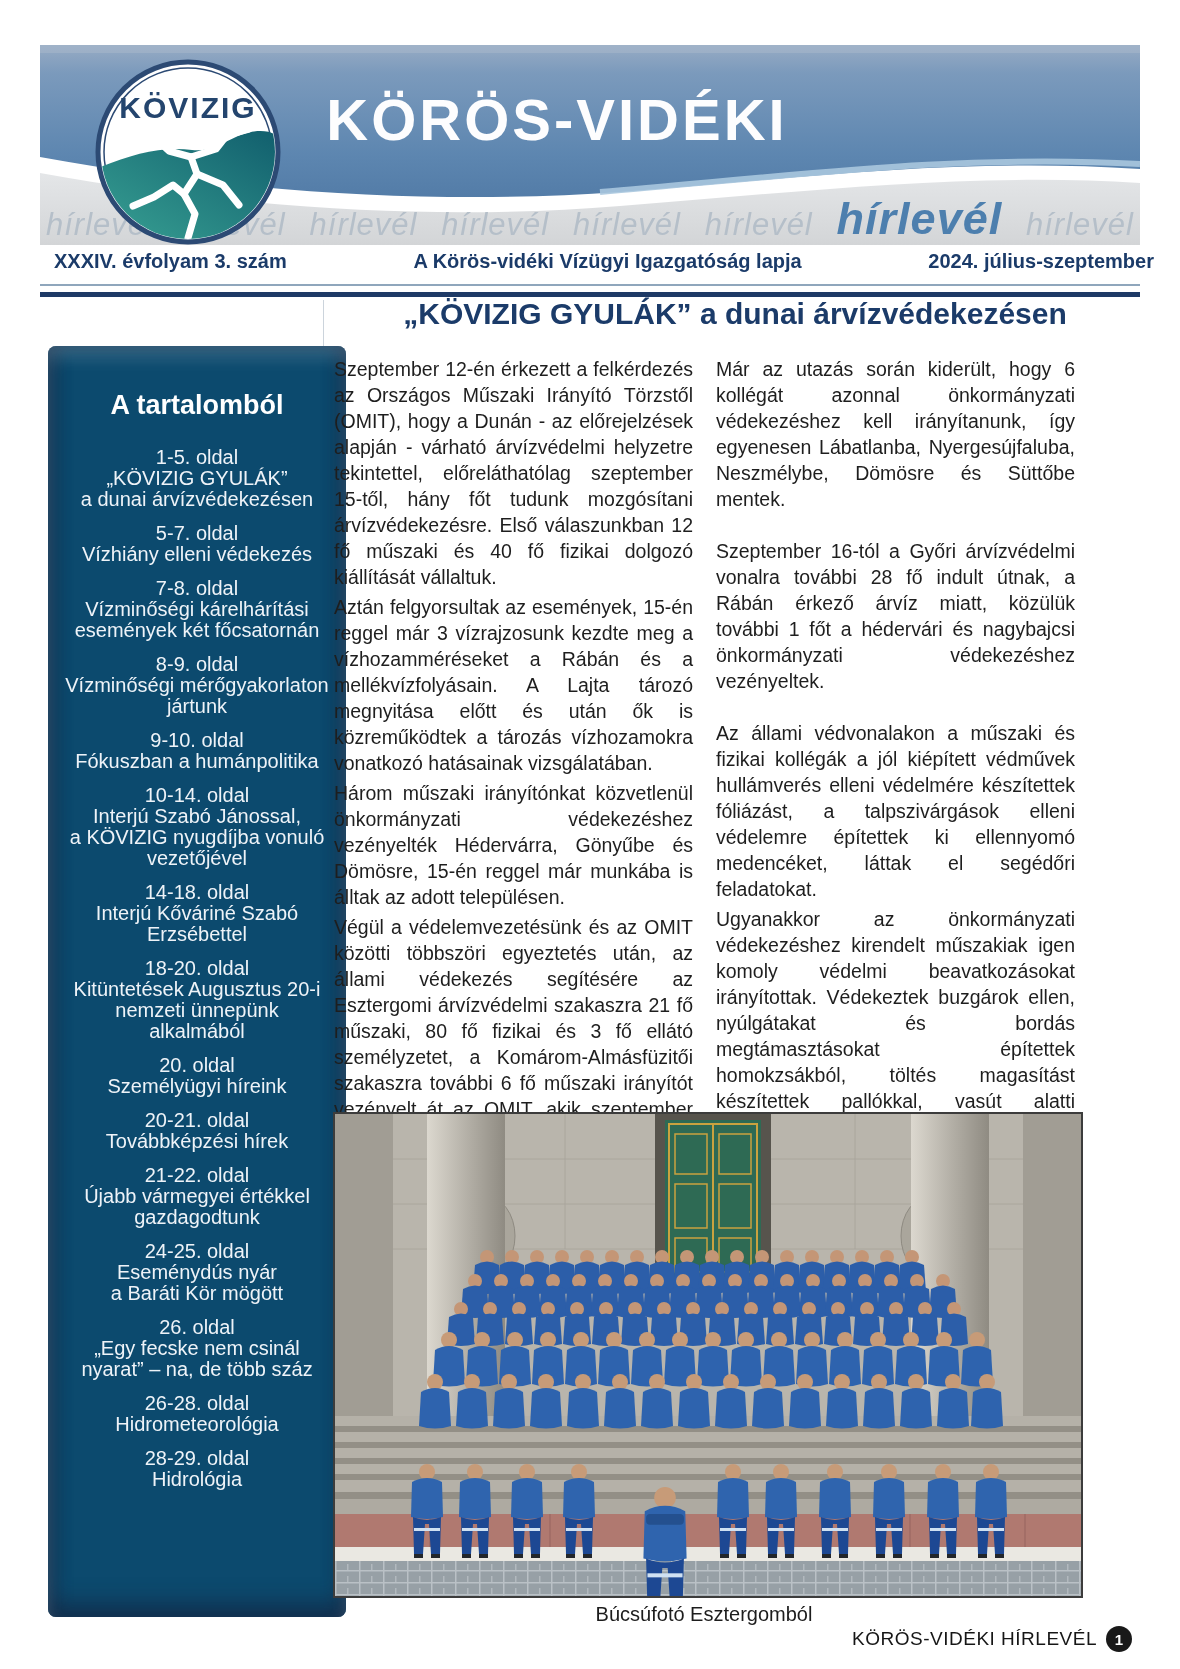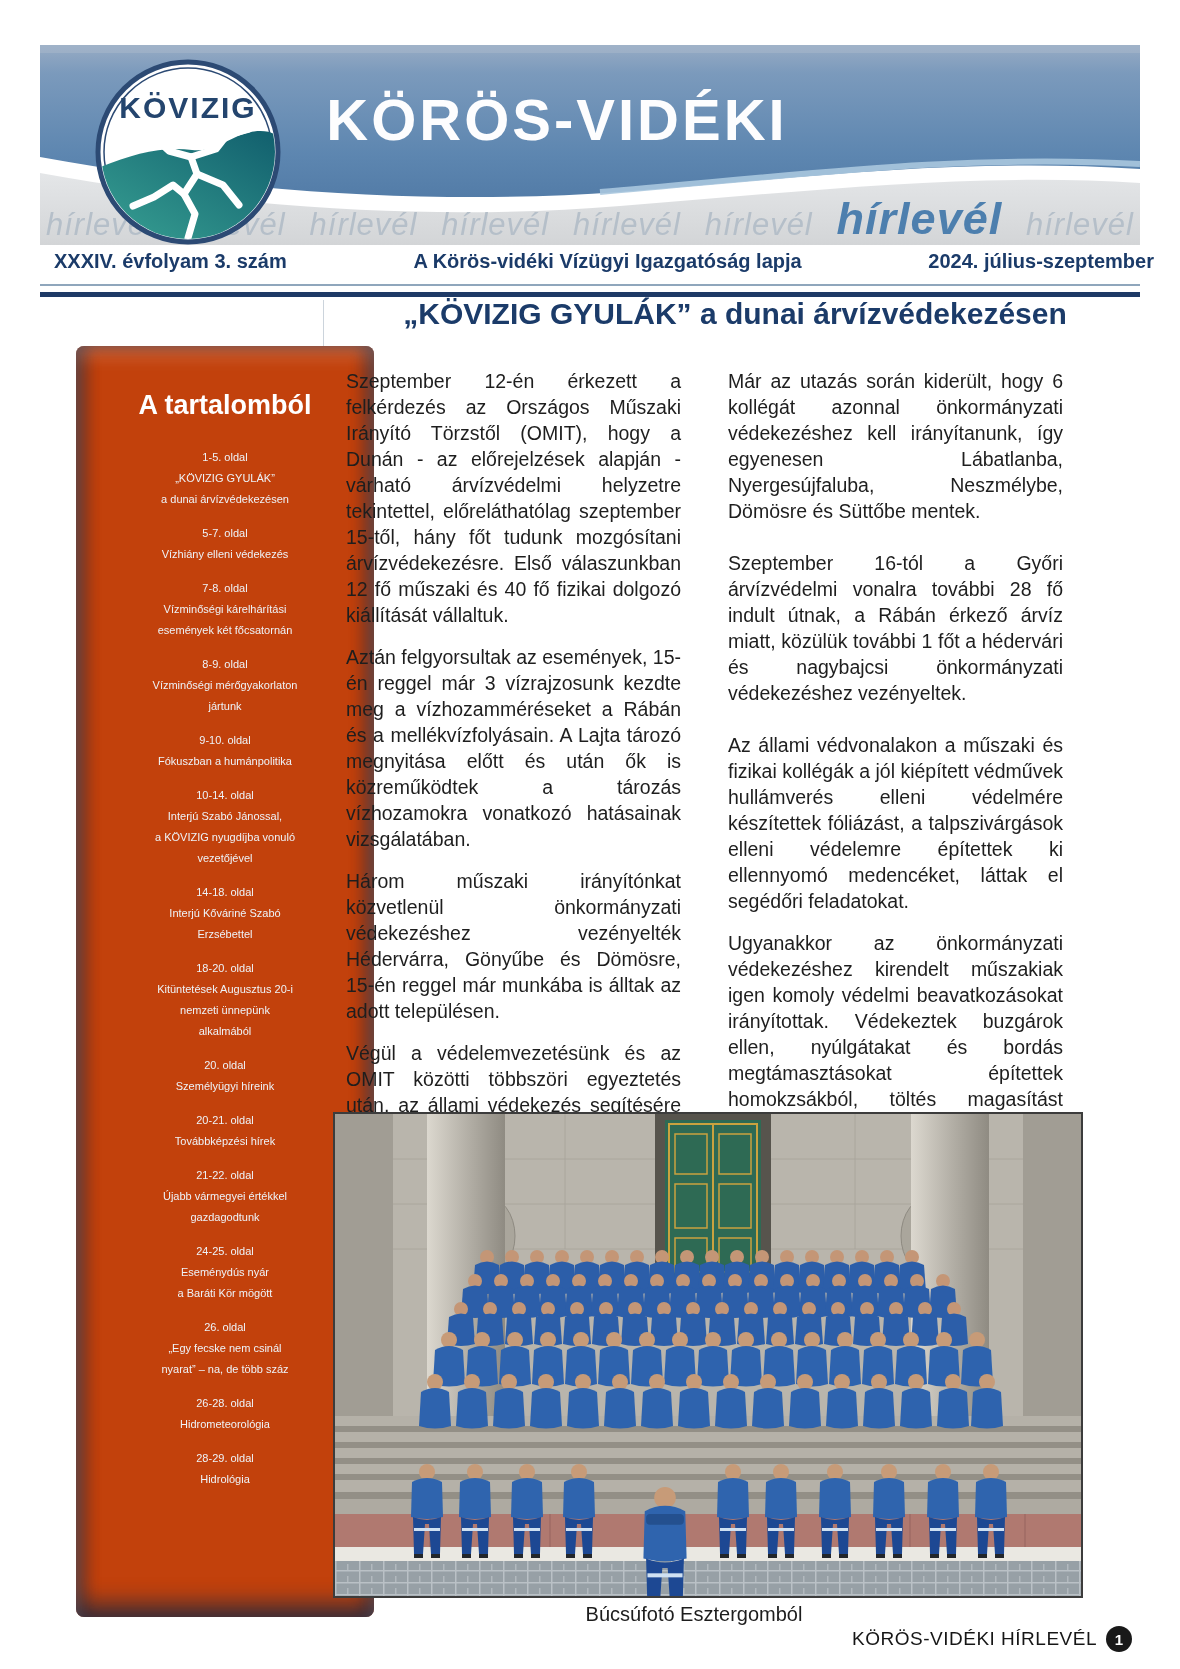--- a/index.html
+++ b/index.html
@@ -14,48 +14,48 @@
   .wordrow span.accent{color:#4d7fae;font-weight:bold;font-size:45px;}
   .logo{position:absolute;left:92px;top:56px;width:192px;height:192px;z-index:5;}
 
   .subbar{position:absolute;left:54px;top:250px;width:1100px;display:flex;
           justify-content:space-between;font-weight:bold;font-size:20px;color:#1b3b69;z-index:3;}
   .rule-light{position:absolute;left:40px;top:284px;width:1100px;height:2px;background:#8fa6bc;}
   .rule-dark{position:absolute;left:40px;top:292px;width:1100px;height:5px;background:#1e3a66;}
   .vdivider{position:absolute;left:323px;top:300px;width:1px;height:1317px;background:#ccd4dc;}
 
   
-  .sidebar{position:absolute;left:76px;top:346px;width:298px;height:1271px;background:#c2410c;
+  .sidebar{position:absolute;left:48px;top:346px;width:298px;height:1271px;background:#0c4a6e;
            border-radius:8px;text-align:center;color:#fff;
            box-shadow:inset 0 12px 16px rgba(255,255,255,.17),
                       inset 0 -16px 20px rgba(20,40,68,.6),
                       inset 11px 0 14px rgba(20,40,68,.38),
                       inset -11px 0 14px rgba(20,40,68,.38);}
   .toc-heading{margin-top:44px;font-size:27px;font-weight:bold;color:#ffffff;}
   .toc{margin-top:26px;display:flex;flex-direction:column;gap:13px;}
-  .toc-item{font-size:11px;line-height:21px;color:#eef3f8;}
+  .toc-item{font-size:20px;line-height:21px;color:#eef3f8;}
   .toc-title{white-space:pre-line;}
 
   
   .art-title{position:absolute;left:330px;top:297px;width:810px;text-align:center;
              font-size:30px;font-weight:bold;color:#1b3b69;}
   .col{position:absolute;top:352px;width:367px;font-size:19.5px;line-height:26px;
        text-align:justify;color:#1e1e1e;}
-  .col p{margin:16px;}
+  .col p{margin:4px;}
   #col1{left:330px;}
   #col2{left:712px;}
   #col2 p.gap{margin-bottom:26px;}
   #col2 p.underlined{border-bottom:2px solid #2d2d2d;}
   .continuation{margin-top:4px;text-align:right;font-weight:bold;font-size:20px;color:#101010;}
 
   
   .photo{position:absolute;left:333px;top:1112px;width:746px;height:482px;
          border:2px solid #3c3c3c;background:#b9b5ac;}
   .photo svg{display:block;}
-  .caption{position:absolute;left:319px;top:1603px;width:750px;text-align:center;
+  .caption{position:absolute;left:329px;top:1603px;width:750px;text-align:center;
            font-size:20px;color:#1d1d1d;}
 
   
   .footer{position:absolute;right:48px;top:1626px;display:flex;align-items:center;gap:9px;}
   .footer-title{font-weight:normal;font-size:19px;color:#161616;letter-spacing:.5px;}
   .page-badge{width:26px;height:26px;border-radius:50%;background:#191919;color:#fff;
               font-weight:bold;font-size:15px;display:flex;align-items:center;justify-content:center;}
 </style>
 </head>
 <body>

